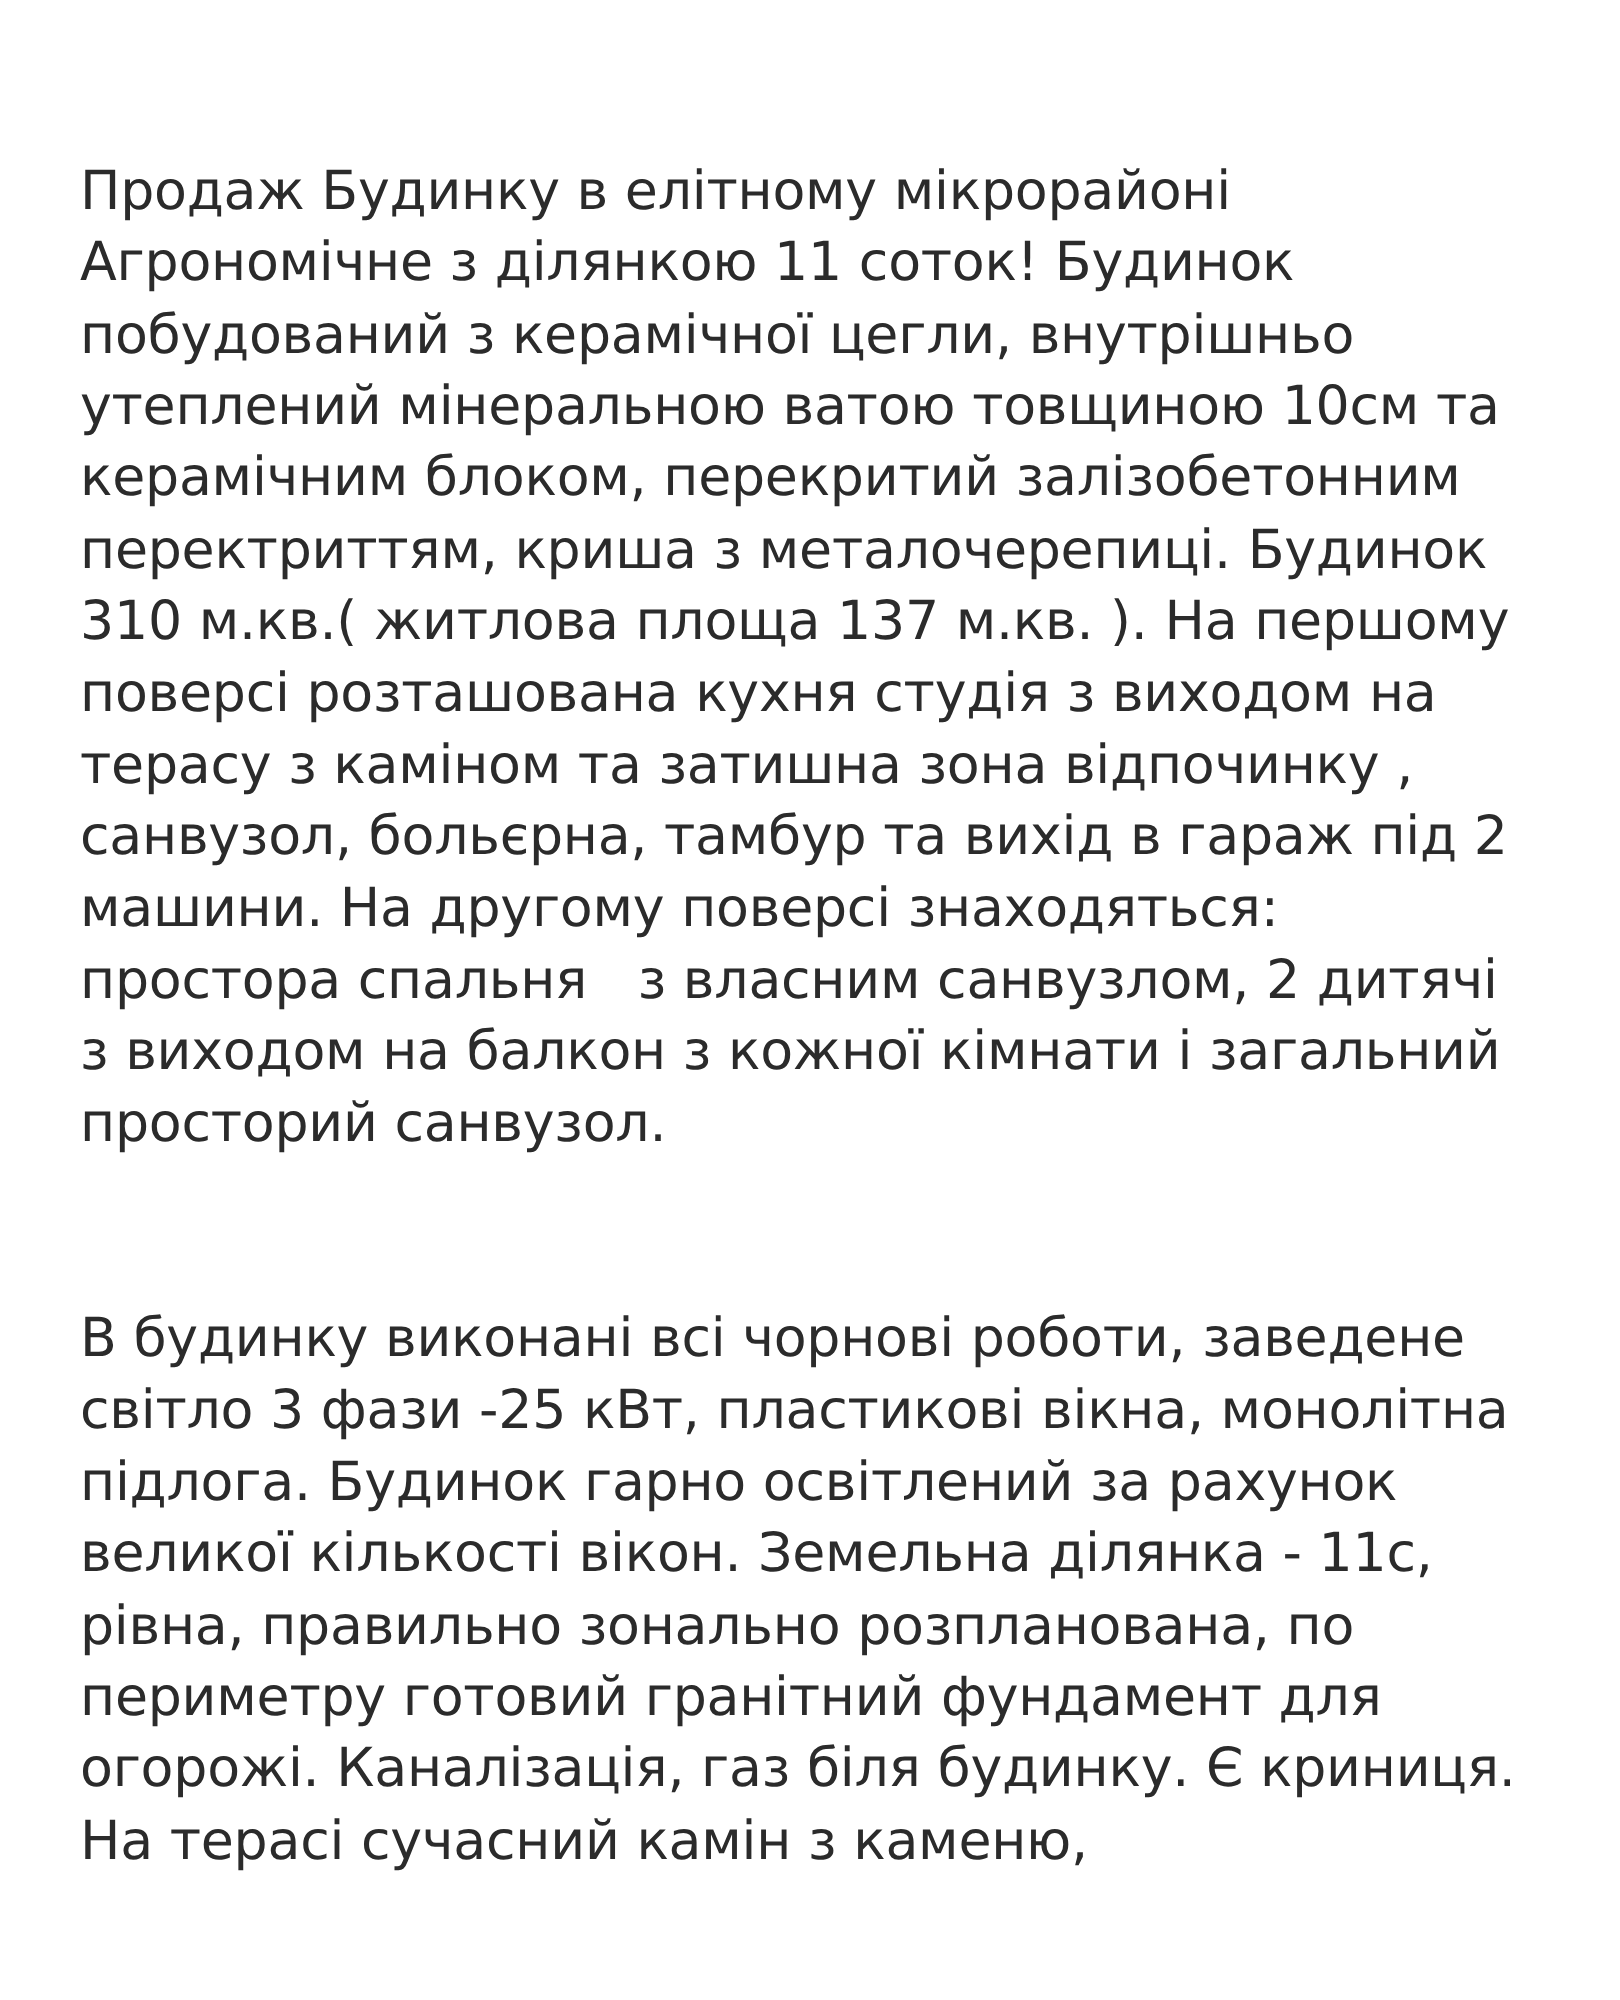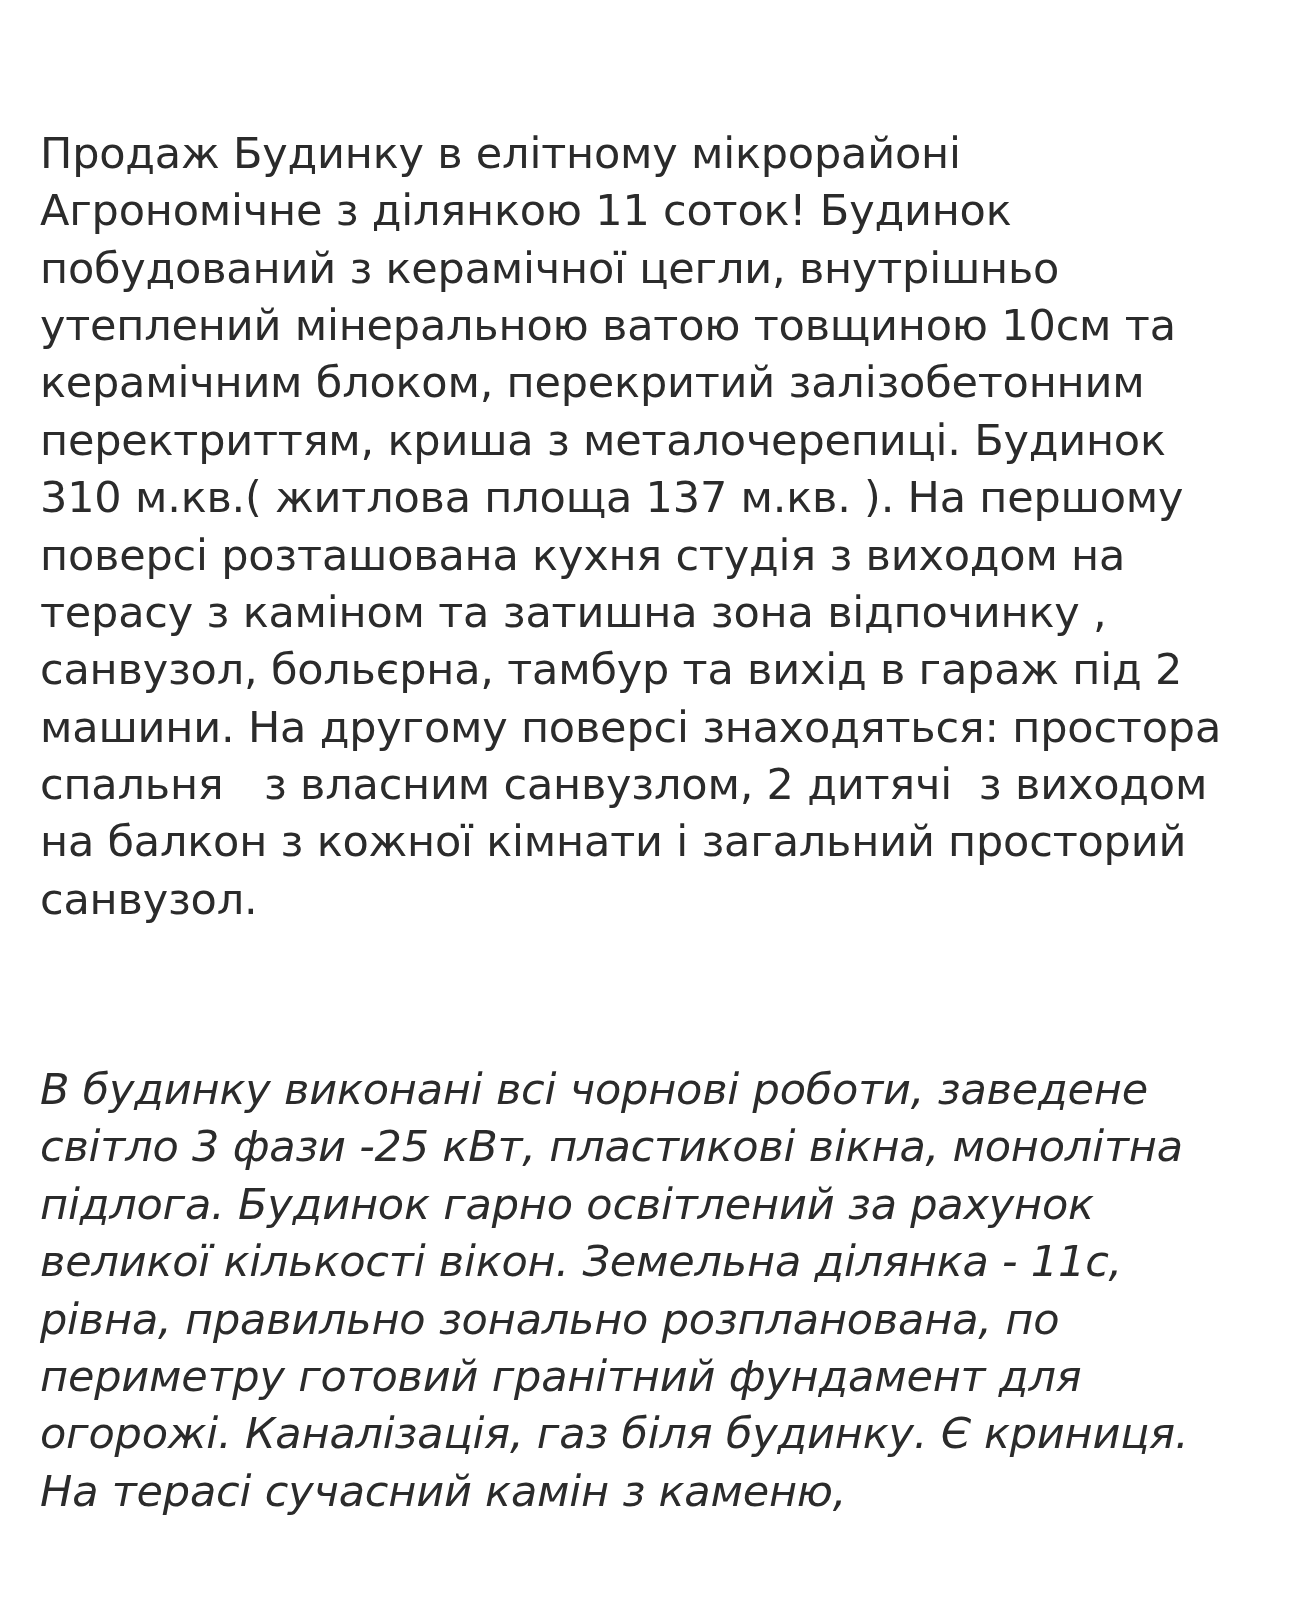--- a/index.html
+++ b/index.html
@@ -10,37 +10,36 @@
   body {
     width: 1296px;
     height: 1600px;
     overflow: hidden;
     font-family: "DejaVu Sans", sans-serif;
   }
   .page {
     box-sizing: border-box;
     width: 1296px;
     height: 1224px;
-    padding: 10px 60px 0 40px;
+    padding: 10px 60px 0 64px;
     background: #ffffff;
   }
   .body-text {
     color: #2b2b2b;
     font-family: "DejaVu Sans", sans-serif;
     font-size: 43px;
     line-height: 1.335;
     font-weight: 400;
     letter-spacing: -0.2px;
     white-space: pre-wrap;
     word-wrap: break-word;
     text-align: left;
   }
   .paragraph + .paragraph {
-    margin-top: 18px;
-    font-style: italic;
+    margin-top: 0;
   }
 </style>
 </head>
 <body>
 
 <div class="page">
   <div class="body-text">
     <div class="paragraph">Продаж Будинку в елітному мікрорайоні Агрономічне з ділянкою 11 соток! Будинок побудований з керамічної цегли, внутрішньо утеплений мінеральною ватою товщиною 10см та керамічним блоком, перекритий залізобетонним перектриттям, криша з металочерепиці. Будинок 310 м.кв.( житлова площа 137 м.кв. ). На першому поверсі розташована кухня студія з виходом на терасу з каміном та затишна зона відпочинку , санвузол, больєрна, тамбур та вихід в гараж під 2 машини. На другому поверсі знаходяться: простора спальня   з власним санвузлом, 2 дитячі  з виходом на балкон з кожної кімнати і загальний просторий санвузол.</div>
     <div class="paragraph">В будинку виконані всі чорнові роботи, заведене світло 3 фази -25 кВт, пластикові вікна, монолітна підлога. Будинок гарно освітлений за рахунок великої кількості вікон. Земельна ділянка - 11с, рівна, правильно зонально розпланована, по периметру готовий гранітний фундамент для огорожі. Каналізація, газ біля будинку. Є криниця. На терасі сучасний камін з каменю,</div>
   </div>

